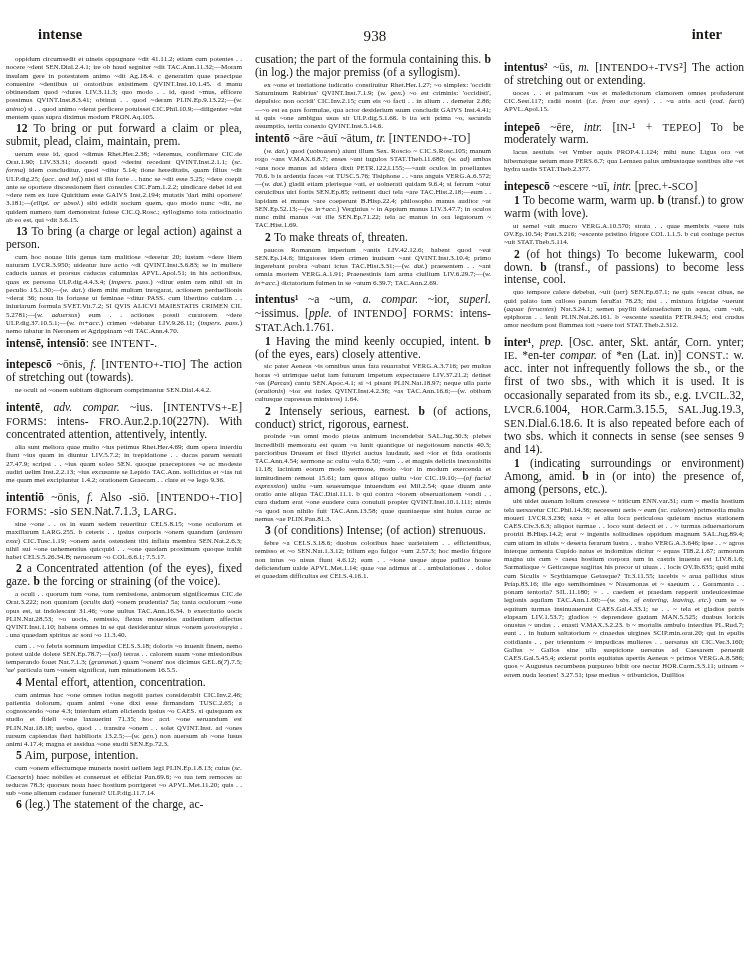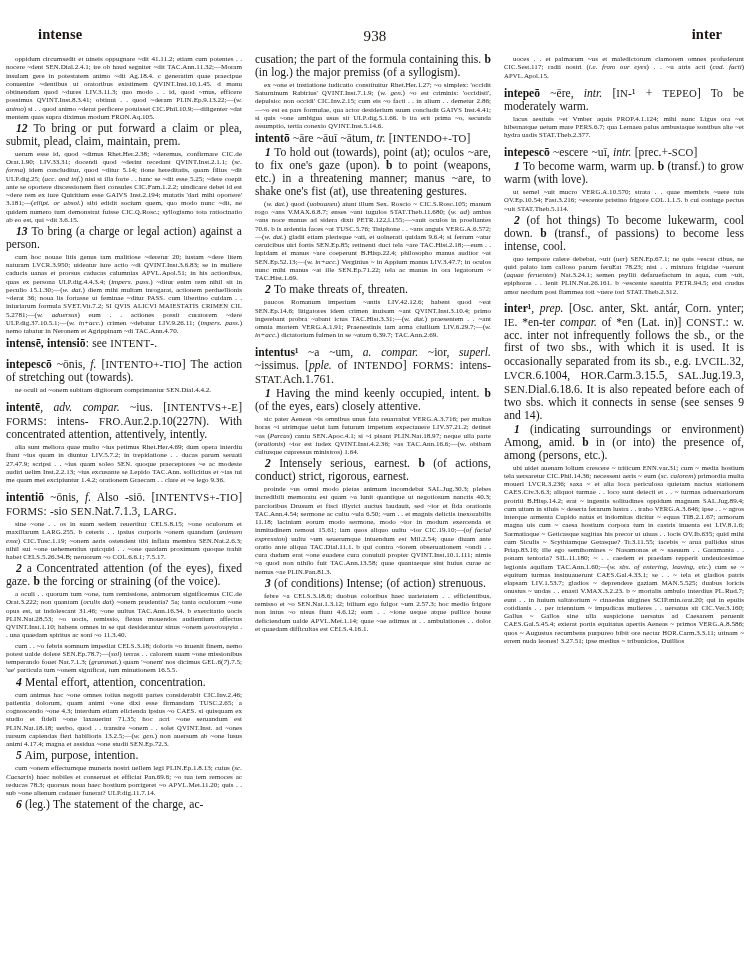--- a/index.html
+++ b/index.html
@@ -72,21 +72,21 @@
     line-height:8.25px;
     text-align:justify;
     margin:1px 0 2px 0;
     text-indent:9px;
     word-spacing:.15px;
   }
   .hw{font-weight:bold;}
   .sc{font-variant:small-caps;font-size:.93em;letter-spacing:.2px;}
   .it{font-style:italic;}
   .b{font-weight:bold;}
-  .sense-no{font-weight:bold;font-style:italic;}
+  .sense-no{font-weight:bold;}
 </style>
 </head>
 <body>
 
 <div class="page">
 
   <div class="runhead">
     <div class="rh-left">intense</div>
     <div class="rh-center">938</div>
     <div class="rh-right">inter</div>
@@ -97,48 +97,48 @@
         <p class="cit">oppidum circumsedit et uineis oppugnare ~dit 41.11.2; etiam cum potentes . . nocere ~dent <span class="sc">SEN.</span>Dial.2.4.1; ire ob haud segniter ~dit <span class="sc">TAC.</span>Ann.11.32;—Moram insulam gere in potestatem animo ~dit Ag.18.4.   c generatim quae praecipue conuenire ~dentibus ut oratoribus existimem <span class="sc">QVINT.</span>Inst.10.1.45.   d manu obtinendam quod ~dures <span class="sc">LIV.</span>3.11.3; quo modo . . id, quod ~mus, efficere possimus <span class="sc">QVINT.</span>Inst.8.3.41; obtinui . . quod ~deram <span class="sc">PLIN.</span>Ep.9.13.22;—(<span class="it">w. animo</span>) si . . quod animo ~derat perficere potuisset <span class="sc">CIC.</span>Phil.10.9;—diligenter ~dat mentem quas supra diximus modum <span class="sc">FRON.</span>Aq.105.</p>
         <p class="def indent"><span class="sense-no">12</span> To bring or put forward a claim or plea, submit, plead, claim, maintain, prem.</p>
         <p class="cit">uerum esse id, quod ~dimus Rhet.Her.2.38; ~deremus, confirmare <span class="sc">CIC.</span>de Orat.1.90; <span class="sc">LIV.</span>33.31; docendi quod ~derint recedant <span class="sc">QVINT.</span>Inst.2.1.1; (<span class="it">sc. forma</span>) idem concluditur, quod ~ditur 5.14; tione hereditatis, quam filius ~dit <span class="sc">ULP.</span>dig.25; (<span class="it">acc. and inf.</span>) nisi si illa forte . . hanc se ~dit esse 5.25; ~dere coepit ante se oportere discessionem fieri consules <span class="sc">CIC.</span>Fam.1.2.2; uindicare debet id est ~dere rem ex iure Quiritium esse <span class="sc">GAIVS</span> Inst.2.194; mutatis 'dari mihi oportere' 3.181;—(<span class="it">ellipt. or absol.</span>) sibi edidit socium quem, quo modo nunc ~dit, ne quidem numero tum demonstrat fuisse <span class="sc">CIC.Q.</span>Rosc.; syllogismo tota ratiocinatio ab eo est, qui ~dit 3.6.15.</p>
         <p class="def indent"><span class="sense-no">13</span> To bring (a charge or legal action) against a person.</p>
         <p class="cit">cum hoc nouae litis genus tam malitiose ~deretur 20; iustam ~dere litem naturam <span class="sc">LVCR.</span>3.950; uideatur iure actio ~di <span class="sc">QVINT.</span>Inst.3.6.83; se in muliere caducis uanas et prorsus caducas calumnias <span class="sc">APVL.</span>Apol.51; in his actionibus, quas ex persona <span class="sc">ULP.</span>dig.4.4.3.4; (<span class="it">impers. pass.</span>) ~ditur enim rem nihil sit in peculio 15.1.30;—(<span class="it">w. dat.</span>) diem mihi multam inrogarat, actionem perduellionis ~derat 36; noua lis fortasse ut feminae ~ditur <span class="sc">PASS</span>. cum libertino cuidam . . iniuriarum formula <span class="sc">SVET.</span>Vit.7.2; <span class="sc">SI</span> <span class="sc">QVIS</span> <span class="sc">ALICVI</span> <span class="sc">MAIESTATIS</span> <span class="sc">CRIMEN</span> <span class="sc">CIL</span> 5.2781;—(<span class="it">w. aduersus</span>) eum . . actiones possit curatorem ~dere <span class="sc">ULP.</span>dig.37.10.5.1;—(<span class="it">w. in+acc.</span>) crimen ~debatur <span class="sc">LIV.</span>9.26.11; (<span class="it">impers. pass.</span>) nemo tabatur in Neronem et Agrippinam ~di <span class="sc">TAC.</span>Ann.4.70.</p>
         <p class="def hang" style=""><span class="hw">intensē, intensiō</span>: see <span class="sc">INTENT</span>-.</p>
         <p class="def hang" style="margin-top: 7px;"><span class="hw">intepescō</span> ~ōnis, <span class="it">f.</span>  [<span class="sc">INTENTO+-TIO</span>]  The action of stretching out (towards).</p>
         <p class="cit">ne oculi ad ~onem subitam digitorum comprimantur <span class="sc">SEN.</span>Dial.4.4.2.</p>
         <p class="def hang" style="margin-top: 7px;"><span class="hw">intentē</span>, <span class="it">adv.</span> <span class="it">compar.</span> ~ius.  [<span class="sc">INTENTVS+-E</span>]  <span class="sc">FORMS</span>: intens- <span class="sc">FRO.</span>Aur.2.p.10(227N).  With concentrated attention, attentively, intently.</p>
         <p class="cit">alia sunt meliora quae multo ~ius petimus Rhet.Her.4.69; dum opera interdiu fiunt ~ius quam in diuntur <span class="sc">LIV.</span>5.7.2; in trepidatione . . ducas parum seruati 27.47.9; scripsi . . ~ius quam soleo <span class="sc">SEN</span>. quoque praeceptores ~e ac modeste audiri uelim Inst.2.2.13; ~ius excusante se Lepido <span class="sc">TAC.</span>Ann. sollicitius et ~ias tui me quam mei excipiuntur 1.4.2; orationem Graecam . . clare et ~e lego 9.36.</p>
-        <p class="def hang" style="margin-top: 7px;"><span class="hw">intentiō</span> ~ōnis, <span class="it">f.</span>  Also -siō.  [<span class="sc">INTENTVS+-TIO</span>]  <span class="sc">FORMS</span>: -sio <span class="sc">SEN.</span>Nat.7.1.3, <span class="sc">LARG</span>.</p>
+        <p class="def hang" style="margin-top: 7px;"><span class="hw">intentiō</span> ~ōnis, <span class="it">f.</span>  Also -siō.  [<span class="sc">INTENDO+-TIO</span>]  <span class="sc">FORMS</span>: -sio <span class="sc">SEN.</span>Nat.7.1.3, <span class="sc">LARG</span>.</p>
         <p class="cit">sine ~one . . os in suam sedem reuertitur <span class="sc">CELS.</span>8.15; ~one oculorum et maxillarum <span class="sc">LARG.</span>255.   b ceteris . . ipsius corporis ~onem quandam (<span class="it">animum esse</span>) <span class="sc">CIC.</span>Tusc.1.19; ~onem aeris ostendent tibi inflata membra <span class="sc">SEN.</span>Nat.2.6.3; nihil sui ~one uehementius quicquid . . ~one quadam proximum quoque trahit habet <span class="sc">CELS.</span>5.26.34.B; neruorum ~o <span class="sc">COL.</span>6.6.1; 7.5.17.</p>
         <p class="def indent"><span class="sense-no">2</span> a Concentrated attention (of the eyes), fixed gaze. <span class="b">b</span> the forcing or straining (of the voice).</p>
         <p class="cit">a oculi . . quorum tum ~one, tum remissione, animorum significemus <span class="sc">CIC.</span>de Orat.3.222; non quantam (<span class="it">oculis dat</span>) ~onem prudentia? 5a; tanta oculorum ~one opus est, ut indolescant 31.46; ~one uultus <span class="sc">TAC.</span>Ann.16.34.   b exercitatio uocis <span class="sc">PLIN.</span>Nat.28.53; ~o uocis, remissio, flexus mouendos audientium affectus <span class="sc">QVINT.</span>Inst.1.10; habens omnes in se qui desiderantur sinus ~onem μουσουργία . . una quaedam spiritus ac soni ~o 11.3.40.</p>
         <p class="cit">cum . . ~o febris somnum impediat <span class="sc">CELS.</span>3.18; doloris ~o inuenit finem, nemo potest ualde dolere <span class="sc">SEN.</span>Ep.78.7;—(<span class="it">sol</span>) terras . . calorem suam ~one missionibus temperando fouet Nat.7.1.3; (<span class="it">grammat.</span>) quam '~onem' nos dicimus <span class="sc">GEL.</span>6(<span class="it">7</span>).7.5; 'ue' particula tum ~onem significat, tum minutionem 16.5.5.</p>
         <p class="def indent"><span class="sense-no">4</span> Mental effort, attention, concentration.</p>
         <p class="cit">cum animus hac ~one omnes totius negotii partes considerabit <span class="sc">CIC.</span>Inv.2.46; patientia dolorum, quam animi ~one dixi esse firmandam <span class="sc">TUSC.</span>2.65; a cognoscendo ~one 4.3; interdum etiam elicienda ipsius ~o <span class="sc">CAES</span>. si quisquam ex studio et fideli ~one laxauerint 71.35; hoc acri ~one seruandum est <span class="sc">PLIN.</span>Nat.18.18; uerbo, quod . . transire ~onem . . solet <span class="sc">QVINT.</span>Inst. ad ~ones rursum capiendas fieri habilioris 13.2.5;—(<span class="it">w. gen.</span>) non auersum ab ~one lusus animi 4.17.4; magna et assidua ~one studii <span class="sc">SEN.</span>Ep.72.3.</p>
         <p class="def indent"><span class="sense-no">5</span> Aim, purpose, intention.</p>
         <p class="cit">cum ~onem effectumque muneris nostri uellem legi <span class="sc">PLIN.</span>Ep.1.8.13; cuius (<span class="it">sc. Caesaris</span>) haec nobiles et conseruet et efficiat Pan.69.6; ~o tua tem remoces ac reducas 78.3; quorsus noua haec hostium porrigeret ~o <span class="sc">APVL.</span>Met.11.20; quis . . sub ~one alienum cadauer funerat? <span class="sc">ULP.</span>dig.11.7.14.</p>
         <p class="def indent"><span class="sense-no">6</span> (leg.) The statement of the charge, ac-</p>
       </div>
     <div class="col col2">
         <p class="def">cusation; the part of the formula containing this.  <span class="b">b</span> (in log.) the major premiss (of a syllogism).</p>
         <p class="cit">ex ~one et instiatione iudicatio constituitur Rhet.Her.1.27; ~o simplex: 'occidit Saturninum Rabirius' <span class="sc">QVINT.</span>Inst.7.1.9; (<span class="it">w. gen.</span>) ~o est criminis: 'occidisti', depulsio: non occidi' <span class="sc">CIC.</span>Inv.2.15; cum eis ~o facti . . in alium . . demetur 2.86;—~o est ea pars formulae, qua actor desiderium suum concludit <span class="sc">GAIVS</span> Inst.4.41; si quis ~one ambigua usus sit <span class="sc">ULP.</span>dig.5.1.66.   b ita erit prima ~o, secunda assumptio, tertia conexio <span class="sc">QVINT.</span>Inst.5.14.6.</p>
         <p class="def hang" style="margin-top: 0;"><span class="hw">intentō</span> ~āre ~āuī ~ātum, <span class="it">tr.</span>  [<span class="sc">INTENDO+-TO</span>]</p>
-        <p class="def indent"><span class="sense-no">1</span> To hold out (towards), point (at); oculos ~are, to fix one's gaze (upon).  <span class="b">b</span> to point (weapons, etc.) in a threatening manner; manus ~are, to shake one's fist (at), use threatening gestures.</p>
         <p class="cit">(<span class="it">w. dat.</span>) quod (<span class="it">uobuaneu</span>) aiunt illum Sex. Roscio ~ <span class="sc">CIC.S.</span>Rosc.105; manum rogo ~ans V.<span class="sc">MAX.</span>6.8.7; enses ~ant iugulos <span class="sc">STAT.</span>Theb.11.680; (<span class="it">w. ad</span>) ambas ~ans noce manus ad sidera dixit <span class="sc">PETR.</span>122,l.155;—~auit oculos in proeliantes 70.6.   b is ardentia faces ~at <span class="sc">TUSC.</span>5.76; Tisiphone . . ~ans anguis <span class="sc">VERG.A.</span>6.572;—(<span class="it">w. dat.</span>) gladii etiam plerisque ~ati, et uolnerati quidam 9.6.4; si ferrum ~atur ceruicibus uiri fortis <span class="sc">SEN.</span>Ep.85; retinenti duci tela ~are <span class="sc">TAC.</span>Hist.2.18;—eum . . lapidam ei manus ~are coeperunt B.Hisp.22.4; philosopho manus auditor ~at <span class="sc">SEN.</span>Ep.52.13;—(<span class="it">w. in+acc.</span>) Verginius ~ in Appium manus <span class="sc">LIV.</span>3.47.7; in oculos nunc mihi manus ~at ille <span class="sc">SEN.</span>Ep.71.22; tela ac manus in ora legatorum ~ <span class="sc">TAC.</span>Hist.1.69.</p>
         <p class="def indent"><span class="sense-no">2</span> To make threats of, threaten.</p>
         <p class="cit">paucos Romanum imperium ~antis <span class="sc">LIV.</span>42.12.6; habent quod ~eat <span class="sc">SEN.</span>Ep.14.6; litigatores idem crimen inuisam ~ant <span class="sc">QVINT.</span>Inst.3.10.4; primo ingerebant probra ~abant ictus <span class="sc">TAC.</span>Hist.3.31;—(<span class="it">w. dat.</span>) praesentem . . ~ant omnia mortem <span class="sc">VERG.A.</span>1.91; Praenestinis iam arma ciuilium <span class="sc">LIV.</span>6.29.7;—(<span class="it">w. in+acc.</span>) dictatorium fulmen in se ~atum 6.39.7; <span class="sc">TAC.</span>Ann.2.69.</p>
         <p class="def hang" style="margin-top: 7px;"><span class="hw">intentus¹</span> ~a ~um, <span class="it">a.</span>  <span class="it">compar.</span> ~ior, <span class="it">superl.</span> ~issimus.  [<span class="it">pple.</span> of <span class="sc">INTENDO</span>]  <span class="sc">FORMS</span>: intens- <span class="sc">STAT.</span>Ach.1.761.</p>
         <p class="def indent"><span class="sense-no">1</span> Having the mind keenly occupied, intent.  <span class="b">b</span> (of the eyes, ears) closely attentive.</p>
         <p class="cit">sic pater Aeneas ~is omnibus unus fata reuarrabat <span class="sc">VERG.A.</span>3.716; per multas horas ~i utrimque uelut iam futurum impetum expectauere <span class="sc">LIV.</span>37.21.2; detinet ~as (<span class="it">Parcas</span>) cantu <span class="sc">SEN.</span>Apoc.4.1; si ~i pisant <span class="sc">PLIN.</span>Nat.18.97; neque ulla parte (<span class="it">orationis</span>) ~ior est iudex <span class="sc">QVINT.</span>Inst.4.2.36; ~as <span class="sc">TAC.</span>Ann.16.6;—(w. obibam cultusque cupressus ministros) 1.64.</p>
         <p class="def indent"><span class="sense-no">2</span> Intensely serious, earnest.  <span class="b">b</span> (of actions, conduct) strict, rigorous, earnest.</p>
         <p class="cit">proinde ~us omni modo pietas animum incomdebat <span class="sc">SAL.</span>Jug.30.3; plebes incredibili memoratu est quam ~a lunit quantique ut negotiosum nanctis 40.3; parcioribus Drusum et fisci illyrici auctus laudauit, sed ~ior et fida orationis <span class="sc">TAC.</span>Ann.4.54; sermone ac cultu ~ula 6.50; ~um . . et magnis deliciis inexorabilis 11.18; laciniam eorum modo sermone, modo ~ior in modum exercenda et inmitudinem remoui 15.61; iam quos aliquo uultu ~ior <span class="sc">CIC.</span>19.10;—(<span class="it">of facial expression</span>) uultu ~um seuerumque intuendum est Mil.2.54; quae diuam ante oratio ante aliqua <span class="sc">TAC.</span>Dial.11.1.   b qui contra ~iorem obseruationem ~ondi . . cura dudum erat ~one euadere cura conuiuii propter <span class="sc">QVINT.</span>Inst.10.1.111; nimis ~a quod non nihilo fuit <span class="sc">TAC.</span>Ann.13.58; quae quantaeque sint huius curae ac nemus ~ae <span class="sc">PLIN.</span>Pan.81.3.</p>
         <p class="def indent"><span class="sense-no">3</span> (of conditions) Intense; (of action) strenuous.</p>
         <p class="cit">febre ~a <span class="sc">CELS.</span>3.18.6; duobus coloribus haec uarietatem . . efficientibus, remisso et ~o <span class="sc">SEN.</span>Nat.1.3.12; bilium ego fulgor ~um 2.57.3; hoc medio frigore non intus ~o nisus fiunt 4.6.12; eam . . ~ione usque atque pullice house deficiendum ualde <span class="sc">APVL.</span>Met.1.14; quae ~ae adimus at . . ambulationes . . dolor et quaedam difficultas est <span class="sc">CELS.</span>4.16.1.</p>
       </div>
     <div class="col col3">
+        <p class="def hang" style="margin-top: 7px;"><span class="hw">intentus²</span> ~ūs, <span class="it">m.</span>  [<span class="sc">INTENDO+-TVS</span>²]  The action of stretching out or extending.</p>
         <p class="cit">uoces . . et palmarum ~us et maledictorum clamorem omnes profuderunt <span class="sc">CIC.</span>Sest.117; radii nostri (<span class="it">i.e. from our eyes</span>) . . ~u atris acti (<span class="it">cod. facti</span>) <span class="sc">APVL.</span>Apol.15.</p>
         <p class="def hang" style="margin-top: 7px;"><span class="hw">intepeō</span> ~ēre, <span class="it">intr.</span>  [<span class="sc">IN</span>-¹ + <span class="sc">TEPEO</span>]  To be moderately warm.</p>
         <p class="cit">lacus aestiuis ~et Vmber aquis <span class="sc">PROP.</span>4.1.124; mihi nunc Ligus ora ~et hibernatque uetum mare <span class="sc">PERS.</span>6.7; qua Lernaea palus ambustaque sontibus alte ~et hydra uadis <span class="sc">STAT.</span>Theb.2.377.</p>
         <p class="def hang" style="margin-top: 7px;"><span class="hw">intepescō</span> ~escere ~uī, <span class="it">intr.</span>  [prec.+-<span class="sc">SCO</span>]</p>
         <p class="def indent"><span class="sense-no">1</span> To become warm, warm up.  <span class="b">b</span> (transf.) to grow warm (with love).</p>
         <p class="cit">ut semel ~uit mucro <span class="sc">VERG.A.</span>10.570; strata . . quae membris ~uere tuis <span class="sc">OV.</span>Ep.10.54; Fast.3.216; ~escente pristino frigore <span class="sc">COL.</span>1.1.5.   b cui coniuge pectus ~uit <span class="sc">STAT.</span>Theb.5.114.</p>
         <p class="def indent"><span class="sense-no">2</span> (of hot things) To become lukewarm, cool down.  <span class="b">b</span> (transf., of passions) to become less intense, cool.</p>
         <p class="cit">quo tempore calere debebat, ~uit (<span class="it">uer</span>) <span class="sc">SEN.</span>Ep.67.1; ne quis ~escat cibus, ne quid palato iam calloso parum feruEat 78.23; nisi . . mixtura frigidae ~uerunt (<span class="it">aquae feruentes</span>) Nat.3.24.1; semen psyllii defaruefactum in aqua, cum ~uit, epiphoras . . lenit <span class="sc">PLIN.</span>Nat.26.161.   b ~escente saeuitia <span class="sc">PETR.</span>94.5; etsi crudus amor necdum post flammea toti ~uere tori <span class="sc">STAT.</span>Theb.2.312.</p>
         <p class="def hang" style="margin-top: 7px;"><span class="hw">inter¹</span>, <span class="it">prep.</span>  [Osc. anter, Skt. antár, Corn. ynter; <span class="sc">IE</span>. *en-ter <span class="it">compar.</span> of *en (Lat. in)]  <span class="sc">CONST</span>.: w. acc. inter not infrequently follows the sb., or the first of two sbs., with which it is used.  It is occasionally separated from its sb., e.g. <span class="sc">LVCIL.</span>32, <span class="sc">LVCR.</span>6.1004, <span class="sc">HOR.</span>Carm.3.15.5, <span class="sc">SAL.</span>Jug.19.3, <span class="sc">SEN.</span>Dial.6.18.6.  It is also repeated before each of two sbs. which it connects in sense (see senses 9 and 14).</p>
         <p class="def indent"><span class="sense-no">1</span> (indicating surroundings or environment) Among, amid.  <span class="b">b</span> in (or into) the presence of, among (persons, etc.).</p>

